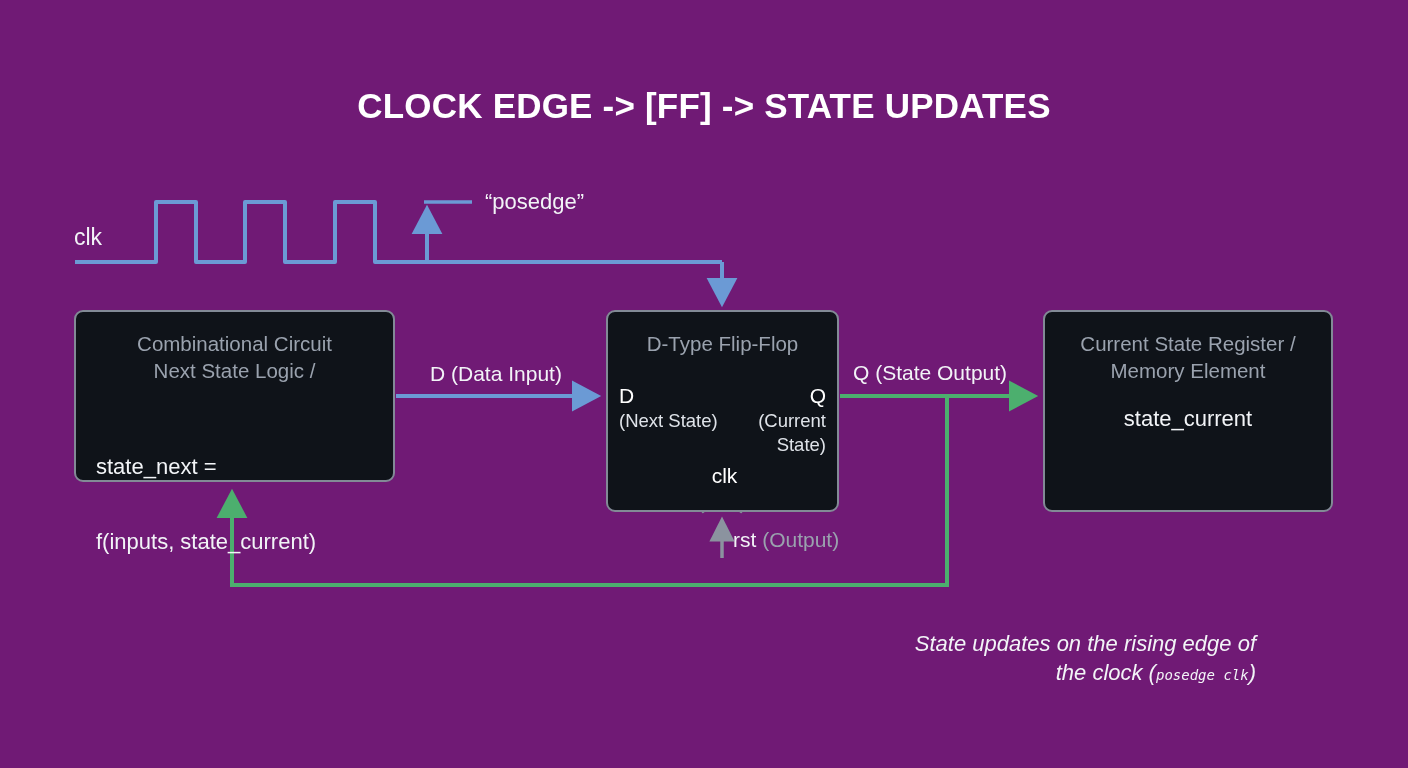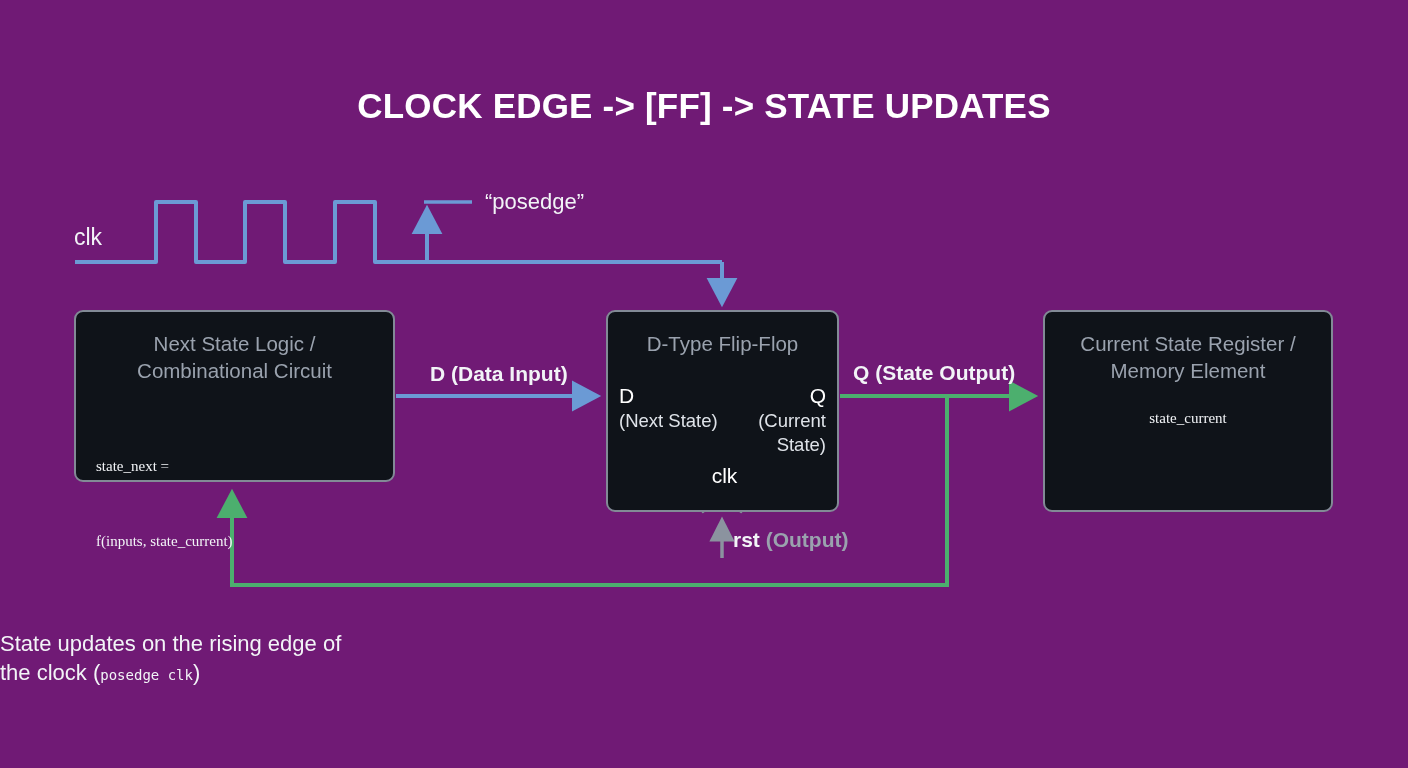--- a/index.html
+++ b/index.html
@@ -64,22 +64,22 @@
     background: #0f1319;
     z-index: 3;
   }
   .box-title {
     text-align: center;
     font-size: 20.5px;
     line-height: 27px;
     color: #9aa2ae;
   }
   .box-code {
-    font-family: Liberation Serif, serif;
-    font-size: 15px;
+    font-family: Liberation Sans, sans-serif;
+    font-size: 22px;
     line-height: 25px;
     color: #f2f4f7;
     white-space: pre;
   }
 
   #box-nextstate {
     left: 74px;
     top: 310px;
     width: 321px;
     height: 172px;
@@ -128,37 +128,37 @@
     text-align: center;
   }
 
   
   .edge-label {
     position: absolute;
     font-size: 21px;
     color: #f2f4f7;
     z-index: 5;
     white-space: nowrap;
-    font-weight: bold;
   }
   #label-d  { left: 430px; top: 362px; }
   #label-q  { left: 853px; top: 361px; }
   #label-rst { left: 733px; top: 528px; }
   #label-rst .dim { color: #9aa2ae; }
 
   
   #caption {
     left: 0;
     top: 629px;
     width: 1256px;
-    text-align: left;
+    text-align: right;
     font-size: 22px;
     line-height: 29px;
     color: #f2f4f7;
     z-index: 5;
+    font-style: italic;
   }
   #caption .mono {
     font-family: "DejaVu Sans Mono", "Liberation Mono", monospace;
     font-size: 14px;
   }
 </style>
 </head>
 <body>
 
 <div id="page">
@@ -197,22 +197,22 @@
     <path d="M722,558 L722,522" fill="none" stroke="#8b939f" stroke-width="3.5" marker-end="url(#arrow-gray)"></path>
   </svg>
 
   <div class="abs" id="title">CLOCK EDGE -&gt; [FF] -&gt; STATE UPDATES</div>
 
   <div class="abs" id="clk-label">clk</div>
   <div class="abs" id="posedge-label">“posedge”</div>
 
   <div class="node-box" id="box-nextstate">
     <div class="box-title">
+      <div>Combinational Circuit</div>
       <div>Next State Logic /</div>
-      <div>Combinational Circuit</div>
     </div>
     <div class="box-code">
       <div>state_next =</div>
       <div>f(inputs, state_current)</div>
     </div>
   </div>
 
   <div class="node-box" id="box-ff">
     <div class="box-title">D-Type Flip-Flop</div>
     <div class="ff-port" id="ff-d">D</div>

